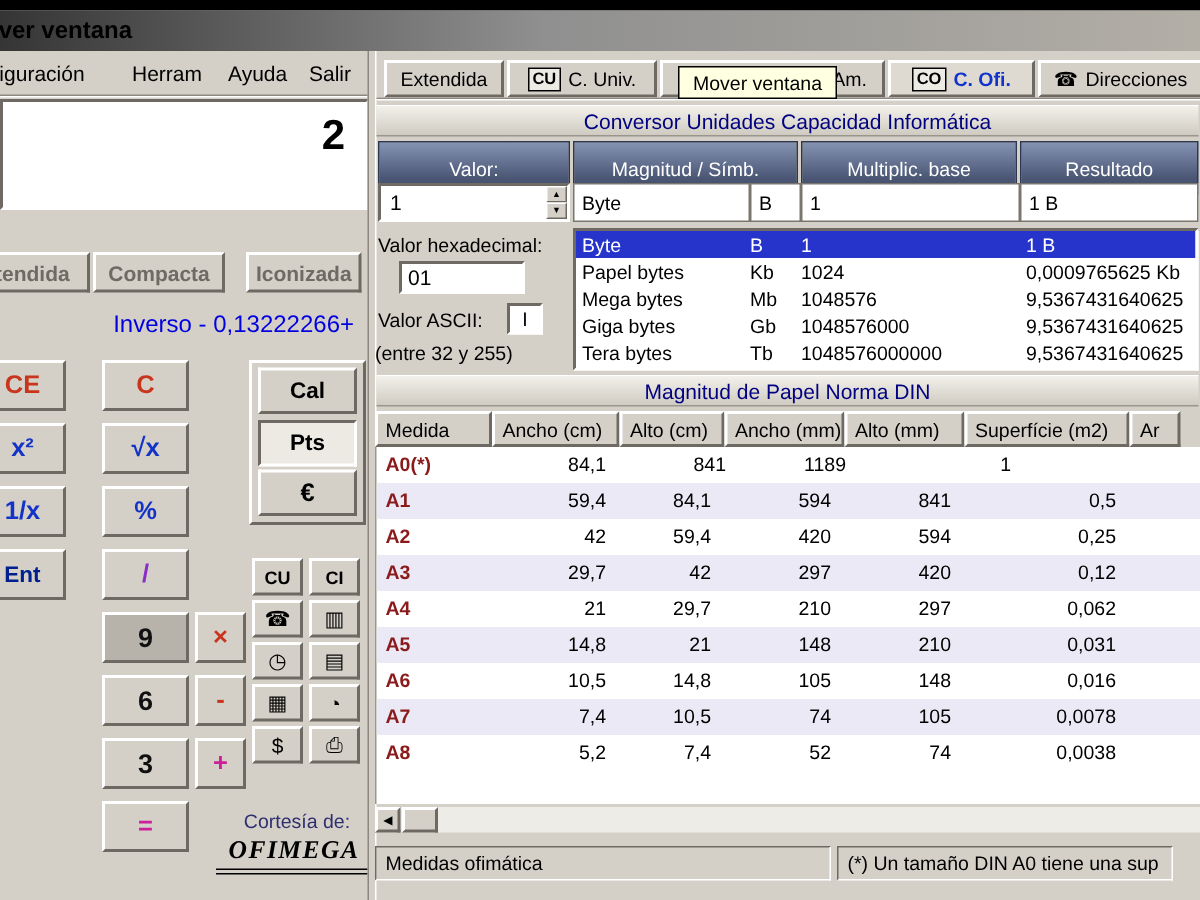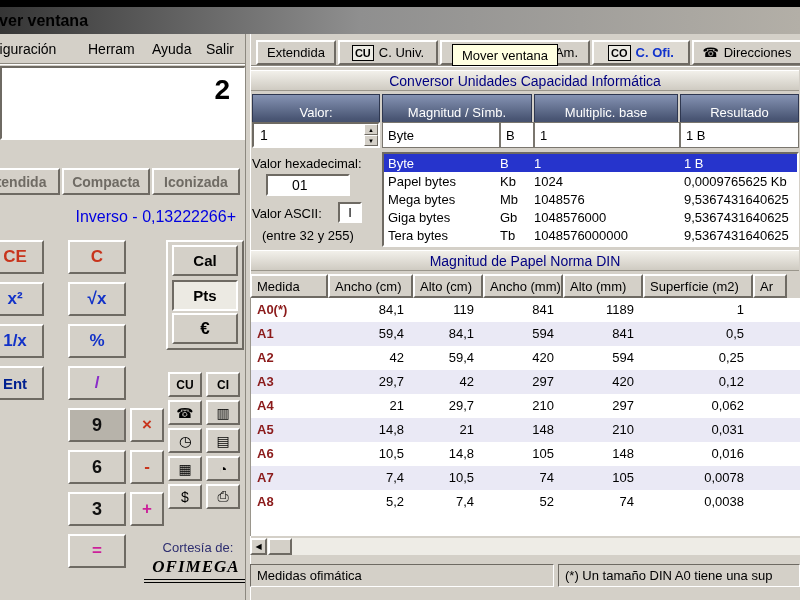--- a/index.html
+++ b/index.html
@@ -73,21 +73,21 @@
   .wcell{position:absolute;top:122px;height:26px;background:#fff;border:1px solid #7a766e;font-size:13px;
          display:flex;align-items:center;padding-left:5px;overflow:hidden;white-space:nowrap}
   .vinput{left:252px;top:122px;width:128px;height:26px;background:#fff;border:2px solid;
           border-color:#6e6a63 #fff #fff #6e6a63;font-size:14px;display:flex;align-items:center;padding-left:6px}
   .spincol{left:364px;top:124px;width:14px;height:22px;display:flex;flex-direction:column}
   .spinbtn{height:11px;background:#d4d0c8;border:1px solid;border-color:#fff #6e6a63 #6e6a63 #fff;
            font-size:6px;display:flex;align-items:center;justify-content:center}
 
   .lbl{position:absolute;font-size:13px;white-space:nowrap}
   .hexinput{left:266px;top:174px;width:84px;height:22px;background:#fff;border:2px solid;
-            border-color:#6e6a63 #fff #fff #6e6a63;font-size:14px;display:flex;align-items:center;padding-left:24px}
+            border-color:#6e6a63 #fff #fff #6e6a63;font-size:14px;display:flex;align-items:center;padding-left:4px}
   .asciiinput{left:338px;top:202px;width:24px;height:21px;background:#fff;border:2px solid;
               border-color:#6e6a63 #fff #fff #6e6a63;font-size:13px;display:flex;align-items:center;justify-content:center}
 
   .listbox{left:382px;top:152px;width:417px;height:95px;background:#fff;border:2px solid;
            border-color:#6e6a63 #fff #fff #6e6a63;overflow:hidden}
   .lrow{display:flex;height:18.2px;align-items:center;font-size:13px;white-space:nowrap}
   .lrow.sel{background:#2634cc;color:#fff}
   .lc-name{width:116px;padding-left:4px;overflow:hidden}
   .lc-sym{width:34px;overflow:hidden}
   .lc-base{width:146px;overflow:hidden}
@@ -128,21 +128,21 @@
     <span class="menuitem" style="left:-30px">Configuración</span>
     <span class="menuitem" style="left:88px">Herram</span>
     <span class="menuitem" style="left:152px">Ayuda</span>
     <span class="menuitem" style="left:206px">Salir</span>
   </div>
 
   <div class="abs display">2</div>
 
   <div class="ltab" style="left:-34px;width:94px">Extendida</div>
   <div class="ltab" style="left:62px;width:88px">Compacta</div>
-  <div class="ltab" style="left:152px;width:88px">Iconizada</div>
+  <div class="ltab" style="left:164px;width:77px">Iconizada</div>
 
   <div class="abs inverso">Inverso - 0,13222266+</div>
 
   <div class="cbtn t-red" style="left:-14px;top:240px">CE</div>
   <div class="cbtn t-blue" style="left:-14px;top:282px">x²</div>
   <div class="cbtn t-blue" style="left:-14px;top:324px">1/x</div>
   <div class="cbtn t-navy" style="left:-14px;top:366px">Ent</div>
 
   <div class="cbtn t-red" style="left:68px;top:240px">C</div>
   <div class="cbtn t-blue" style="left:68px;top:282px">√x</div>
@@ -229,21 +229,21 @@
   </div>
   <div class="wcell" style="left:382px;width:118px">Byte</div>
   <div class="wcell" style="left:500px;width:34px">B</div>
   <div class="wcell" style="left:534px;width:146px">1</div>
   <div class="wcell" style="left:680px;width:119px">1 B</div>
 
   <div class="lbl" style="left:252px;top:156px">Valor hexadecimal:</div>
   <div class="abs hexinput">01</div>
   <div class="lbl" style="left:252px;top:206px">Valor ASCII:</div>
   <div class="abs asciiinput">I</div>
-  <div class="lbl" style="left:262px;top:228px">(entre 32 y 255)</div>
+  <div class="lbl" style="left:250px;top:228px">(entre 32 y 255)</div>
 
   <div class="abs listbox">
     <div class="lrow sel">
       <span class="lc-name">Byte</span>
       <span class="lc-sym">B</span>
       <span class="lc-base">1</span>
       <span class="lc-res">1 B</span>
     </div>
     <div class="lrow">
       <span class="lc-name">Papel bytes</span>
@@ -280,21 +280,20 @@
     <div class="ph w3">Ancho (mm)</div>
     <div class="ph w4">Alto (mm)</div>
     <div class="ph w5">Superfície (m2)</div>
     <div class="ph w6">Ar</div>
   </div>
 
   <div class="abs pbody">
     <div class="prow">
       <span class="pc medida w0">A0(*)</span>
       <span class="pc num w1">84,1</span>
-      <span class="pc num w2">119</span>
       <span class="pc num w3">841</span>
       <span class="pc num w4">1189</span>
       <span class="pc num w5">1</span>
       <span class="pc w6"></span>
     </div>
     <div class="prow">
       <span class="pc medida w0">A1</span>
       <span class="pc num w1">59,4</span>
       <span class="pc num w2">84,1</span>
       <span class="pc num w3">594</span>
@@ -367,15 +366,15 @@
     </div>
   </div>
 
   <div class="abs hscroll"></div>
   <div class="abs harrow">
     <span>◀</span>
     </div>
   <div class="abs hthumb"></div>
 
   <div class="statusp" style="left:250px;width:304px">Medidas ofimática</div>
-  <div class="statusp" style="left:558px;width:242px">(*) Un tamaño DIN A0 tiene una sup</div>
+  <div class="statusp" style="left:558px;width:224px">(*) Un tamaño DIN A0 tiene una sup</div>
 
 </div>
 
 </body></html>

